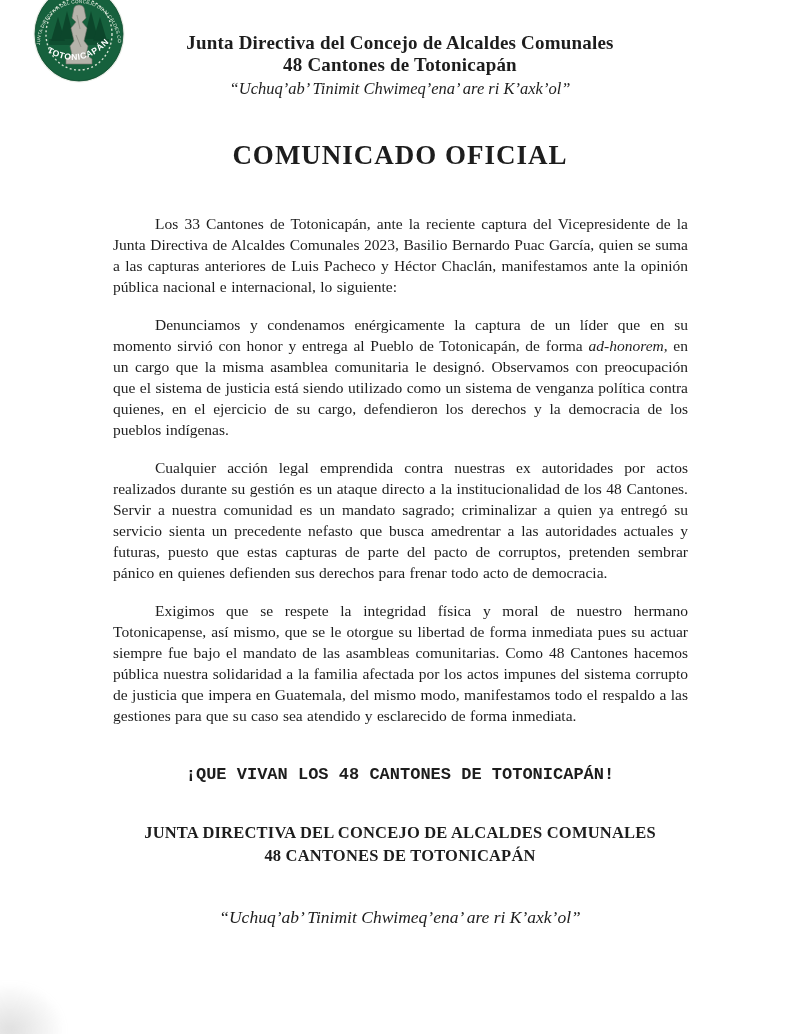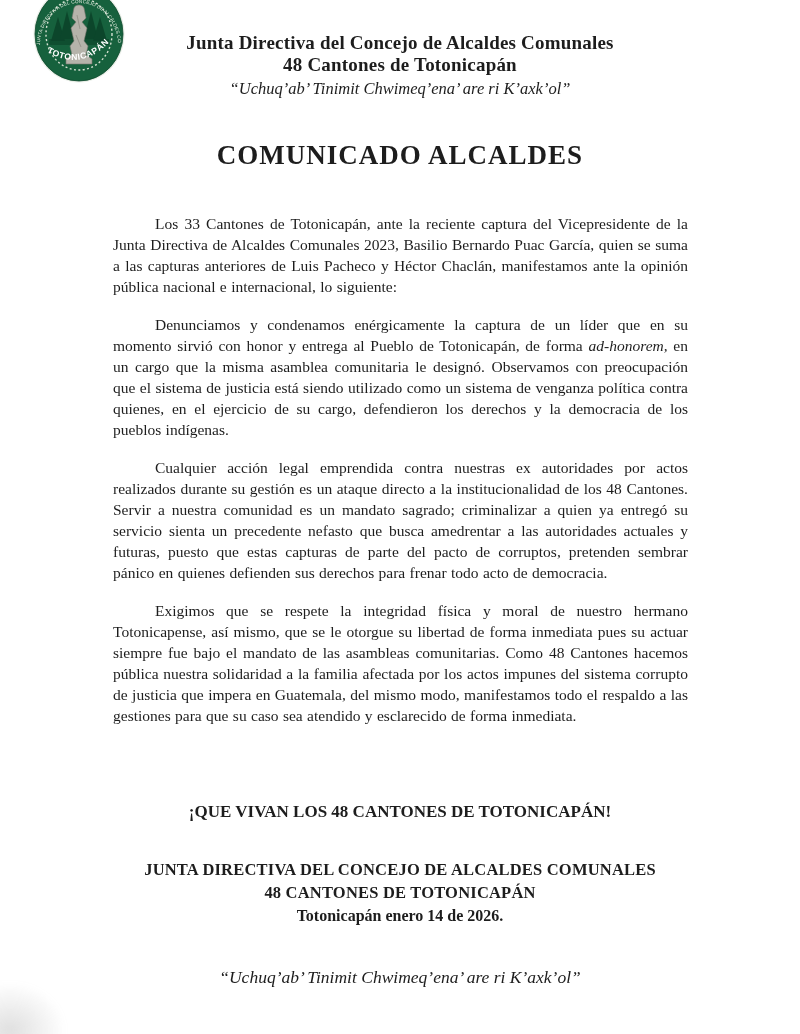--- a/index.html
+++ b/index.html
@@ -49,25 +49,26 @@
     line-height: 21px;
     text-align: justify;
     text-indent: 42px;
     word-spacing: 0.5px;
   }
   .para:last-child { margin-bottom: 8px; }
   .para b { font-weight: normal; }
   .para i { }
   
   .slogans {
-    margin-top: 73px;
+    margin-top: 36px;
     text-align: center;
     font-weight: bold;
     font-size: 17px;
     line-height: 26px;
+    font-family: Liberation Mono, monospace;
   }
   .slogans p { margin: 0; }
   
   .signature {
     margin-top: 33px;
     text-align: center;
     font-weight: bold;
     line-height: 23px;
   }
   .sig-line { font-size: 16.5px; letter-spacing: 0.2px; }
@@ -133,41 +134,40 @@
       </g>
     </svg>
 
     <div class="lh-text">
       <div class="lh-line1">Junta Directiva del Concejo de Alcaldes Comunales</div>
       <div class="lh-line2">48 Cantones de Totonicapán</div>
       <div class="lh-motto">“Uchuq’ab’ Tinimit Chwimeq’ena’ are ri K’axk’ol”</div>
     </div>
   </header>
 
-  <h1 class="doc-title">COMUNICADO ALCALDES</h1>
+  <h1 class="doc-title">COMUNICADO OFICIAL</h1>
 
   <main class="body-text">
 
     <p class="para"><span>Los 33 Cantones de Totonicapán, ante la reciente captura del Vicepresidente de la Junta Directiva de Alcaldes Comunales 2023, </span><b>Basilio Bernardo Puac García</b><span>, quien se suma a las capturas anteriores de Luis Pacheco y Héctor Chaclán, manifestamos ante la opinión pública nacional e internacional, lo siguiente:</span></p>
 
     <p class="para"><span>Denunciamos y condenamos enérgicamente la captura de un líder que en su momento sirvió con honor y entrega al Pueblo de Totonicapán, de forma </span><i>ad-honorem,</i><span> en un cargo que la misma asamblea comunitaria le designó. Observamos con preocupación que el sistema de justicia está siendo utilizado como un sistema de venganza política contra quienes, en el ejercicio de su cargo, defendieron los derechos y la democracia de los pueblos indígenas.</span></p>
 
     <p class="para"><span>Cualquier acción legal emprendida contra nuestras ex autoridades por actos realizados durante su gestión es un ataque directo a la institucionalidad de los 48 Cantones. Servir a nuestra comunidad es un </span><b>mandato sagrado</b><span>; criminalizar a quien ya entregó su servicio sienta un precedente nefasto que busca amedrentar a las autoridades actuales y futuras, puesto que estas capturas de parte del pacto de corruptos, pretenden sembrar pánico en quienes defienden sus derechos para frenar todo acto de democracia.</span></p>
 
     <p class="para"><b>Exigimos</b><span> que se respete la integridad física y moral de nuestro hermano Totonicapense, así mismo, que se le otorgue su libertad de forma </span><b>inmediata</b><span> pues su actuar siempre fue bajo el mandato de las asambleas comunitarias. Como 48 Cantones hacemos pública nuestra solidaridad a la familia afectada por los actos impunes del sistema corrupto de justicia que impera en Guatemala, del mismo modo, manifestamos todo el respaldo a las gestiones para que su caso sea atendido y esclarecido de forma inmediata.</span></p>
 
   </main>
 
   <section class="slogans">
     <p>¡QUE VIVAN LOS 48 CANTONES DE TOTONICAPÁN!</p>
   </section>
 
   <section class="signature">
     <div class="sig-line">JUNTA DIRECTIVA DEL CONCEJO DE ALCALDES COMUNALES</div>
     <div class="sig-line">48 CANTONES DE TOTONICAPÁN</div>
-    <div class="sig-date">Totonicapán enero 14 de 2026.</div>
   </section>
 
   <footer class="footer-motto">“Uchuq’ab’ Tinimit Chwimeq’ena’ are ri K’axk’ol”</footer>
 
   <div class="corner-shade"></div>
 
 </div>
 
 </body></html>

